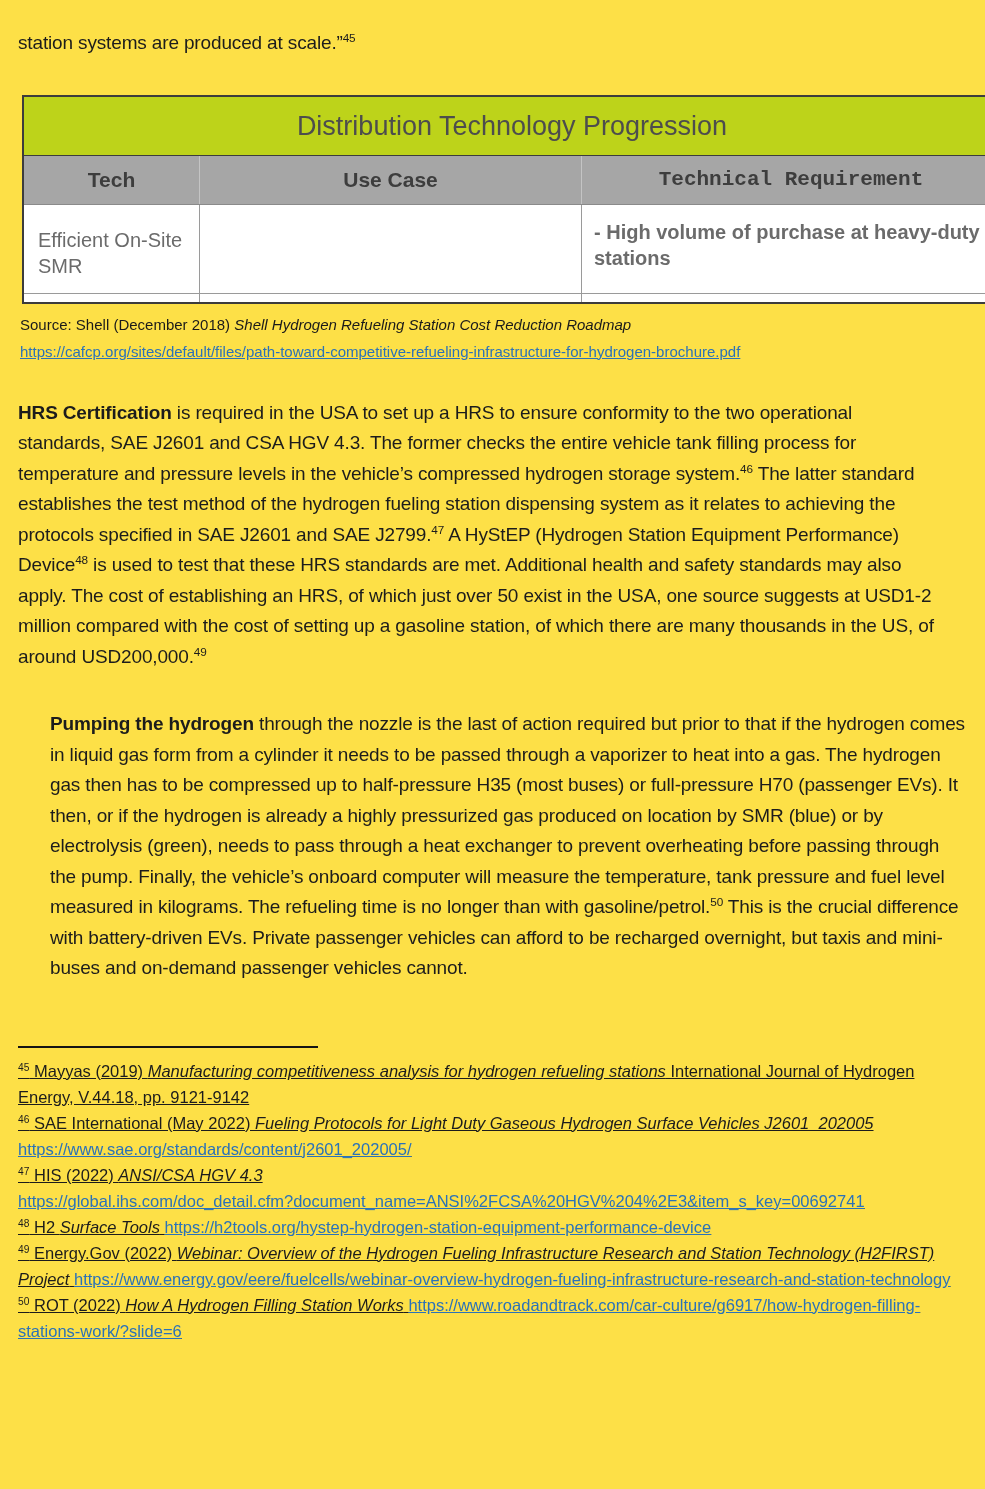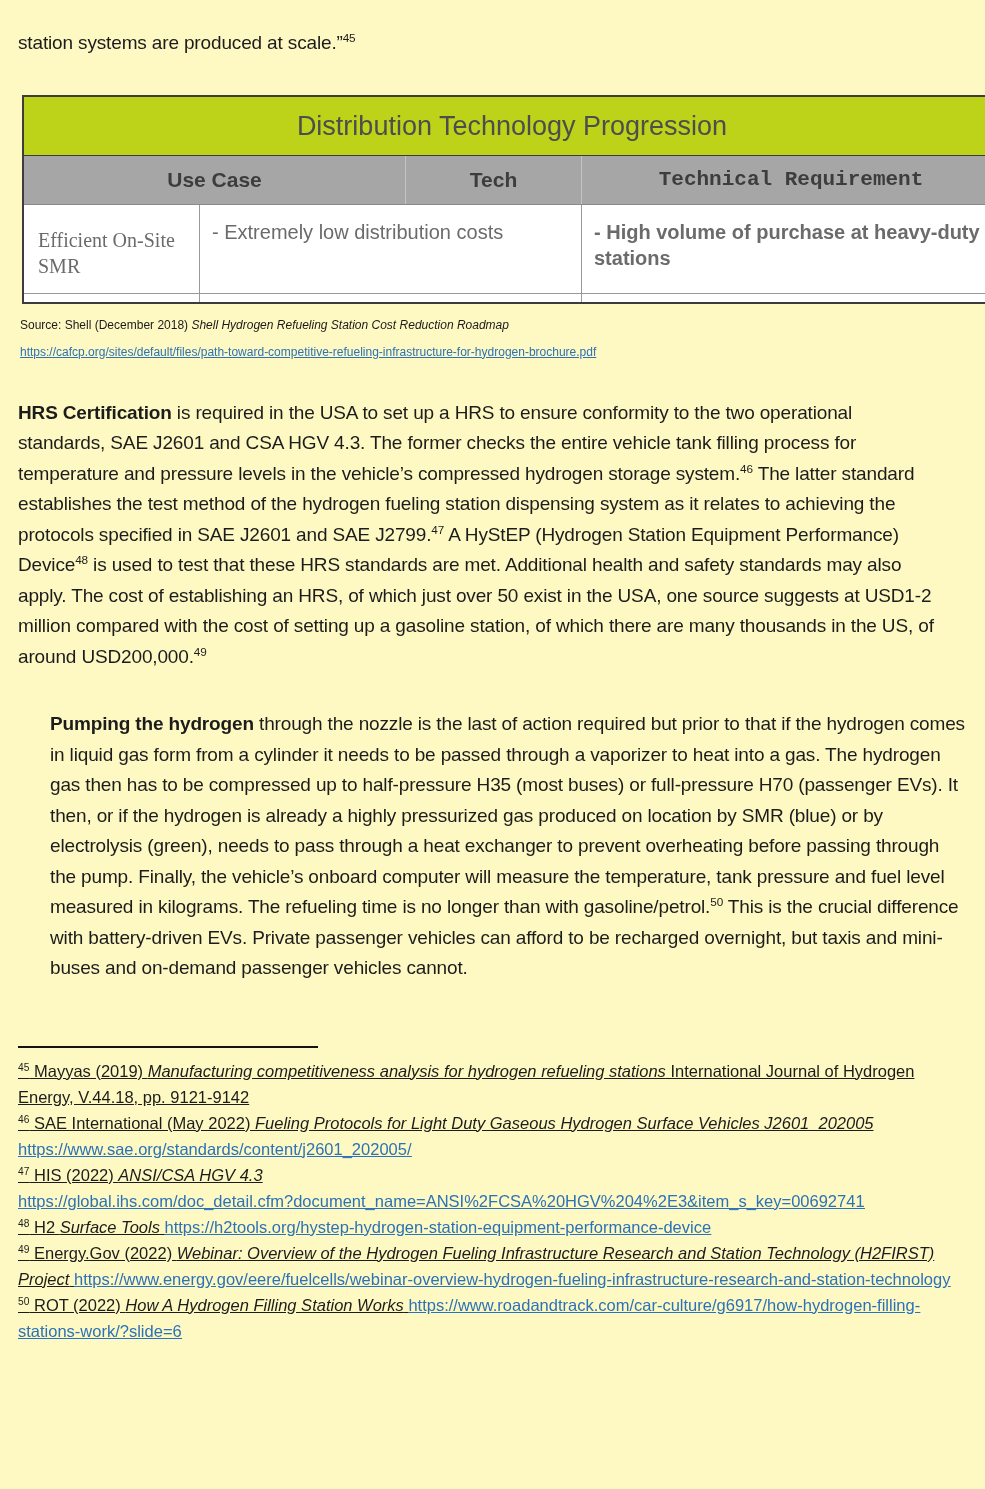--- a/index.html
+++ b/index.html
@@ -1,18 +1,18 @@
 <!DOCTYPE html>
 <html><head>
 <meta charset="utf-8">
 <style>
   html,body{margin:0;padding:0;background:#ffffff;}
   .page{
     width:985px;height:1489px;box-sizing:border-box;position:relative;
-    padding:28px 40px 16px 18px;overflow:hidden;background:#fef9c3;
+    padding:28px 40px 16px 18px;overflow:hidden;background:#fde047;
     font-family:"Liberation Sans",sans-serif;color:#1c1c1c;
   }
   .body-text{font-size:19px;line-height:30.5px;margin:0;width:917px;letter-spacing:-0.15px;}
   .b{font-weight:bold;}
   .i{font-style:italic;}
   sup{font-size:0.62em;vertical-align:super;line-height:0;}
   .lnk{color:#2b72b8;text-decoration:underline;overflow-wrap:anywhere;cursor:pointer;}
 
   
   .table-figure{
@@ -29,51 +29,50 @@
     font-weight:bold;font-size:21px;color:#3d3d3d;border-right:1px solid #c4c4c4;
   }
   .t-hcell:last-child{border-right:none;font-family:Liberation Mono, monospace;}
   .t-row{display:flex;background:#ffffff;}
   .t-cell{
     box-sizing:border-box;padding:14px 12px;font-size:20px;line-height:26px;
     color:#6b6b6b;border-right:1px solid #9a9a9a;
   }
   .t-cell:last-child{border-right:none;font-weight:bold;}
   .c1{width:176px;} .c2{width:382px;} .c3{flex:1;}
-  .t-cell.c1{padding-top:22px;padding-left:14px;font-family:Liberation Serif, serif;}
+  .t-cell.c1{padding-top:22px;padding-left:14px;}
   .t-row.partial{border-top:1px solid #9a9a9a;height:8px;}
   .t-row.partial .t-cell{padding:0;height:8px;}
 
-  .caption{font-size:12px;line-height:22px;margin:10px 0 0 2px;color:#1a1a1a;}
+  .caption{font-size:15px;line-height:22px;margin:10px 0 0 2px;color:#1a1a1a;}
   .caption.link-line{margin-top:5px;}
   .para{margin-top:35px;}
   .para2{margin-top:37px;margin-left:32px;}
 
   .fn-sep{width:300px;border-top:2px solid #141414;margin:62px 0 0 0;}
   .footnotes{margin-top:10px;font-size:16.5px;line-height:26px;width:945px;color:#1c1c1c;}
   .fn{margin:0;text-decoration:underline;}
 </style>
 </head>
 <body>
 
 <div class="page">
 
   <p class="body-text"><span>station systems are produced at scale.”</span><sup>45</sup></p>
 
   <div class="table-figure">
     <div class="t-title">Distribution Technology Progression</div>
     <div class="t-head">
+      <div class="t-hcell c1">Tech</div>
       <div class="t-hcell c2">Use Case</div>
-      <div class="t-hcell c1">Tech</div>
       <div class="t-hcell c3">Technical Requirement</div>
     </div>
     <div class="t-row">
       <div class="t-cell c1">Efficient On-Site SMR</div>
       <div class="t-cell c2">
-        <div>- Extremely low distribution costs</div>
       </div>
       <div class="t-cell c3">
         <div>- High volume of purchase at heavy-duty stations</div>
       </div>
     </div>
     <div class="t-row partial">
       <div class="t-cell c1"></div>
       <div class="t-cell c2"></div>
       <div class="t-cell c3"></div>
     </div>

